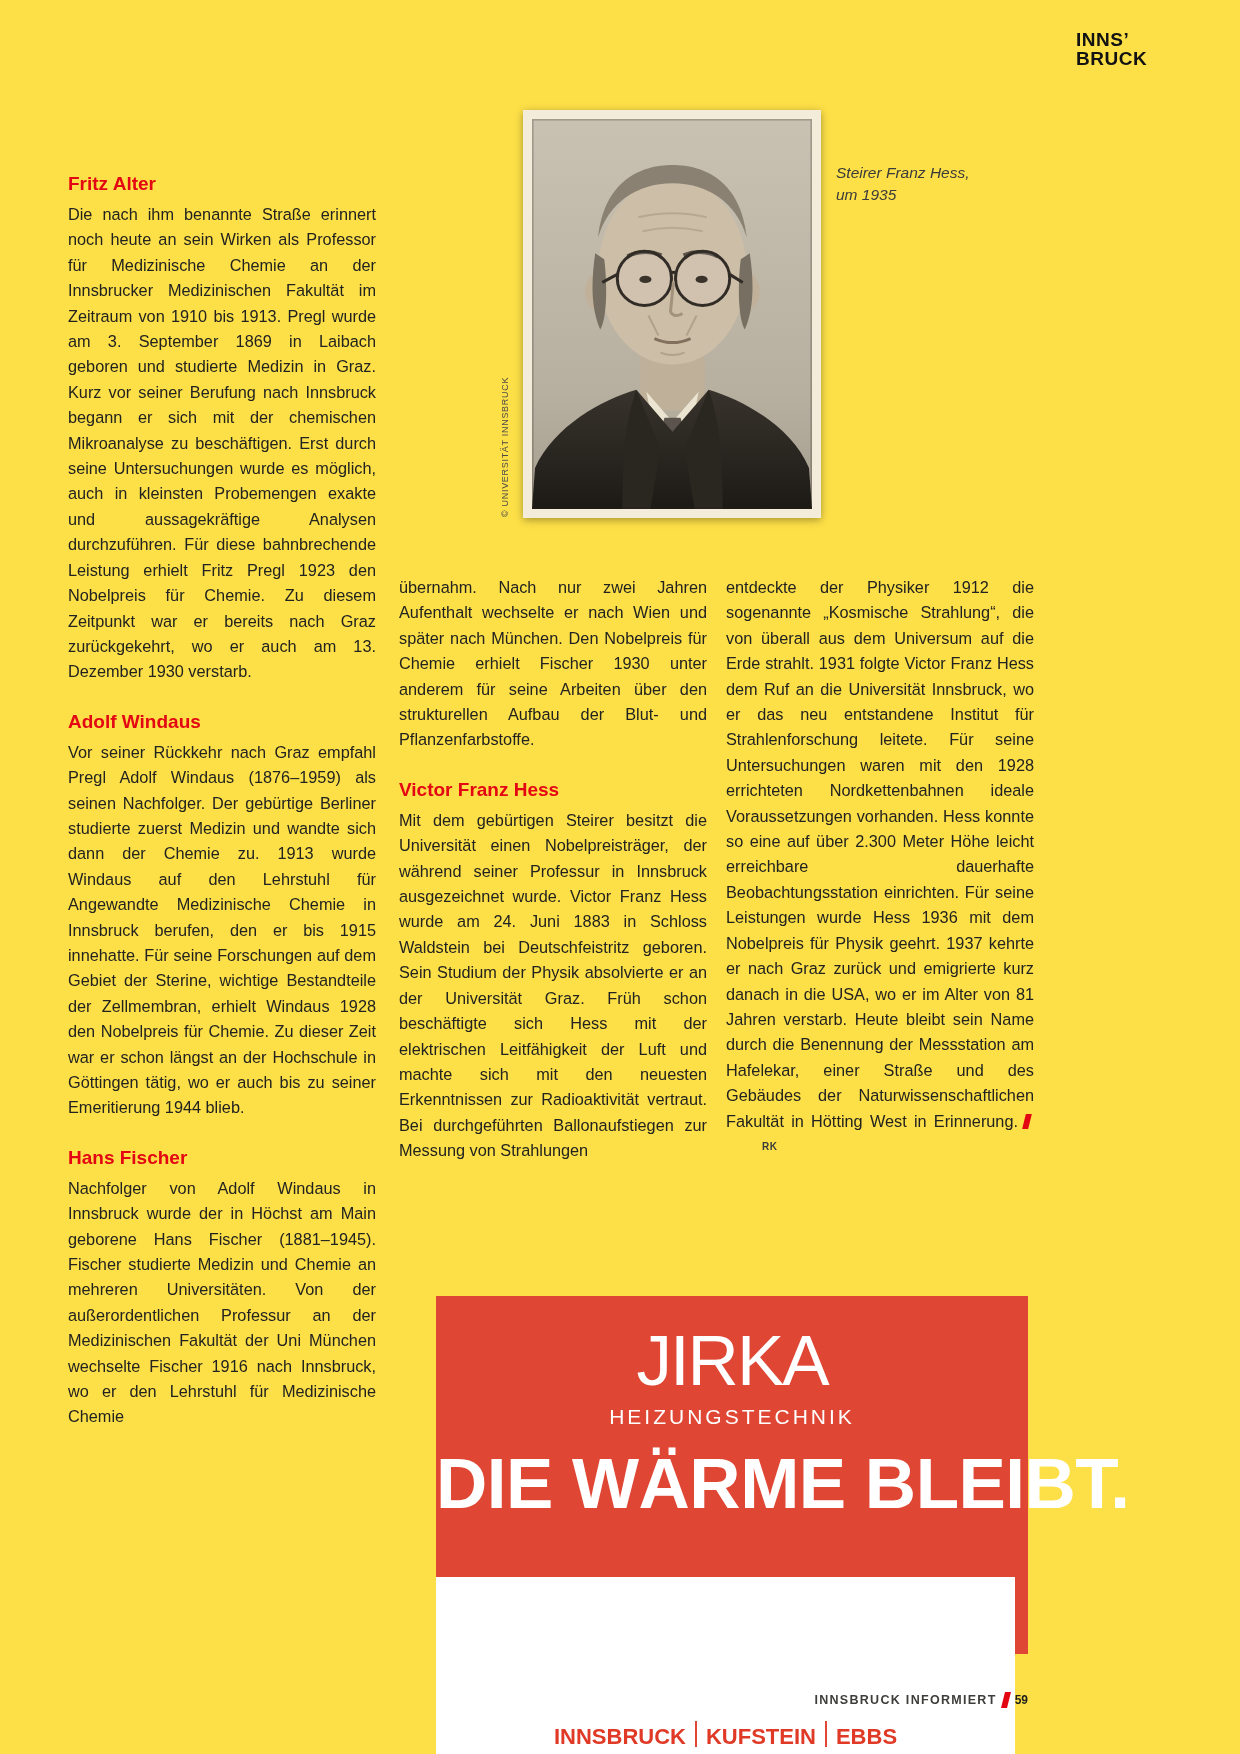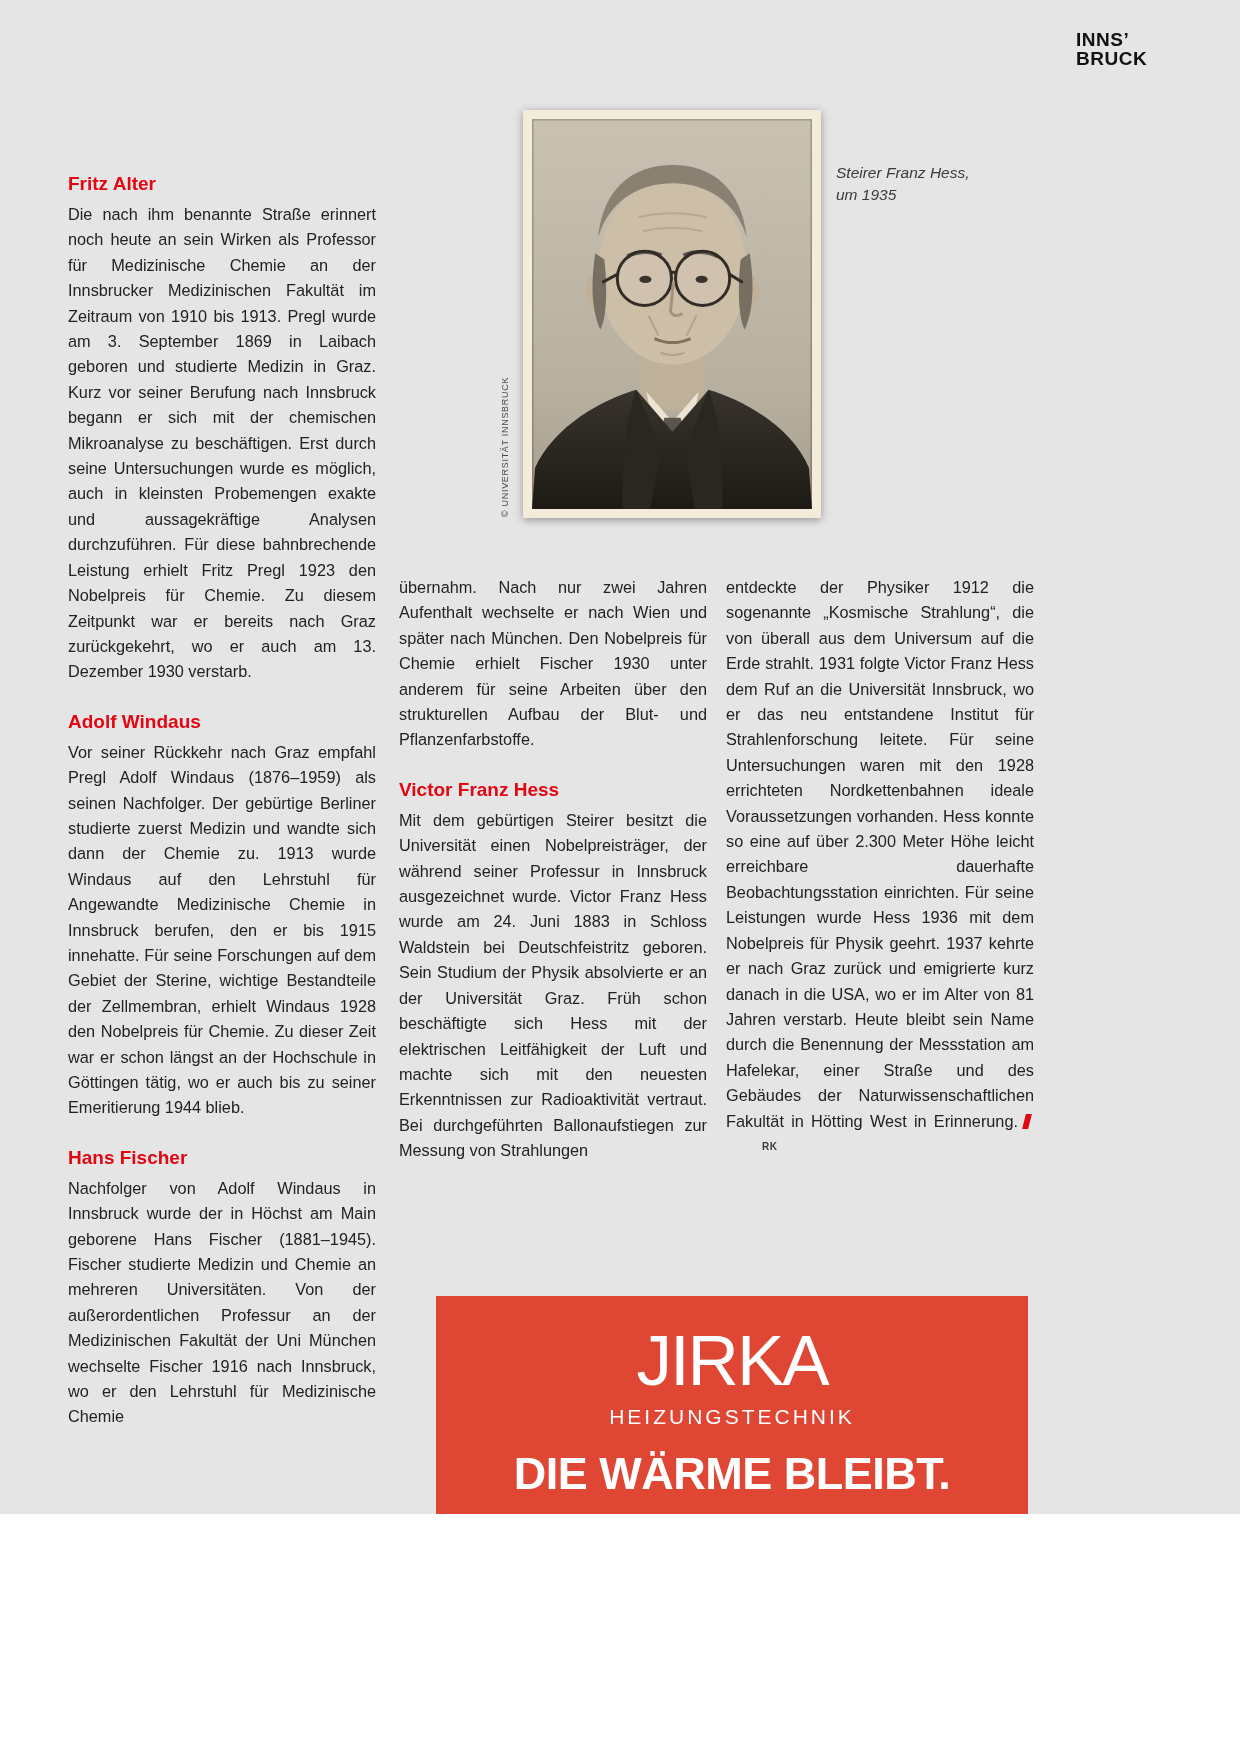--- a/index.html
+++ b/index.html
@@ -1,17 +1,17 @@
 <!DOCTYPE html>
 <html lang="de"><head>
 <meta charset="utf-8">
 <style>
   html, body { margin:0; padding:0; background:#ffffff; }
   .page {
-    position:relative; width:1240px; height:1514px; background:#e5e5e5;
+    position:relative; width:1240px; height:1754px; background:#fde047;
     font-family:"Liberation Sans","DejaVu Sans",sans-serif; color:#1f1f1e;
     overflow:hidden;
   }
 
   
   .logo {
     position:absolute; left:1076px; top:30px;
     font-weight:800; font-size:19px; line-height:19px; letter-spacing:0.5px;
     color:#121212;
   }
@@ -62,26 +62,26 @@
   .ad {
     position:absolute; left:436px; top:1296px; width:592px; height:358px;
     background:#e04634; color:#ffffff; text-align:center; box-sizing:border-box;
   }
   .ad-brand {
     font-size:71px; font-weight:400; letter-spacing:-2px; line-height:80px;
     margin-top:25px;
   }
   .ad-sub { font-size:21px; letter-spacing:3px; margin-top:4px; font-weight:400; }
   .ad-slogan {
-    font-size:45px; font-weight:800; letter-spacing:-0.5px; line-height:58px;
-    margin-top:16px; white-space:nowrap;
+    font-size:71px; font-weight:800; letter-spacing:-0.5px; line-height:58px;
+    margin-top:26px; white-space:nowrap;
   }
   .ad-bottom {
     position:absolute; left:0; right:13px; bottom:9px; height:68px;
-    display:flex; gap:12px;
+    display:flex; gap:12px;flex-direction:column;
   }
   .ad-box {
     background:#ffffff; color:#e03a27; font-weight:bold; font-size:22px;
     display:flex; align-items:center; justify-content:center;
   }
   .ad-box-left  { flex:0 0 320px; }
   .ad-box-right { flex:1 1 auto; }
   .loc-divider {
     display:inline-block; width:2px; height:26px; background:#e04634;
     margin:0 9px; transform:translateY(-3px); vertical-align:middle;

